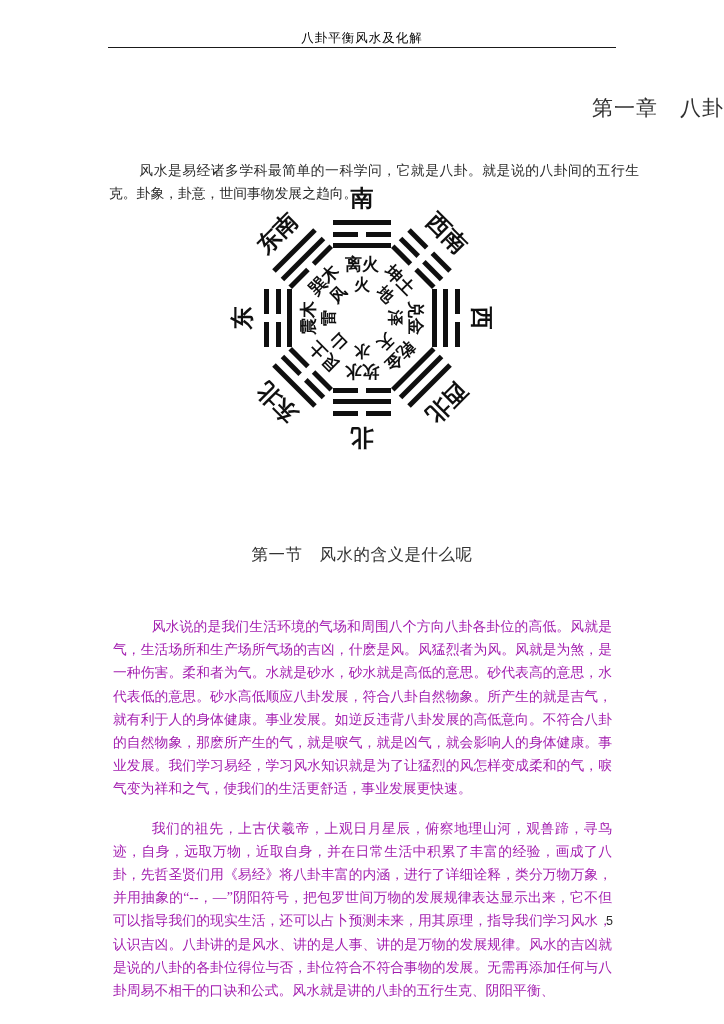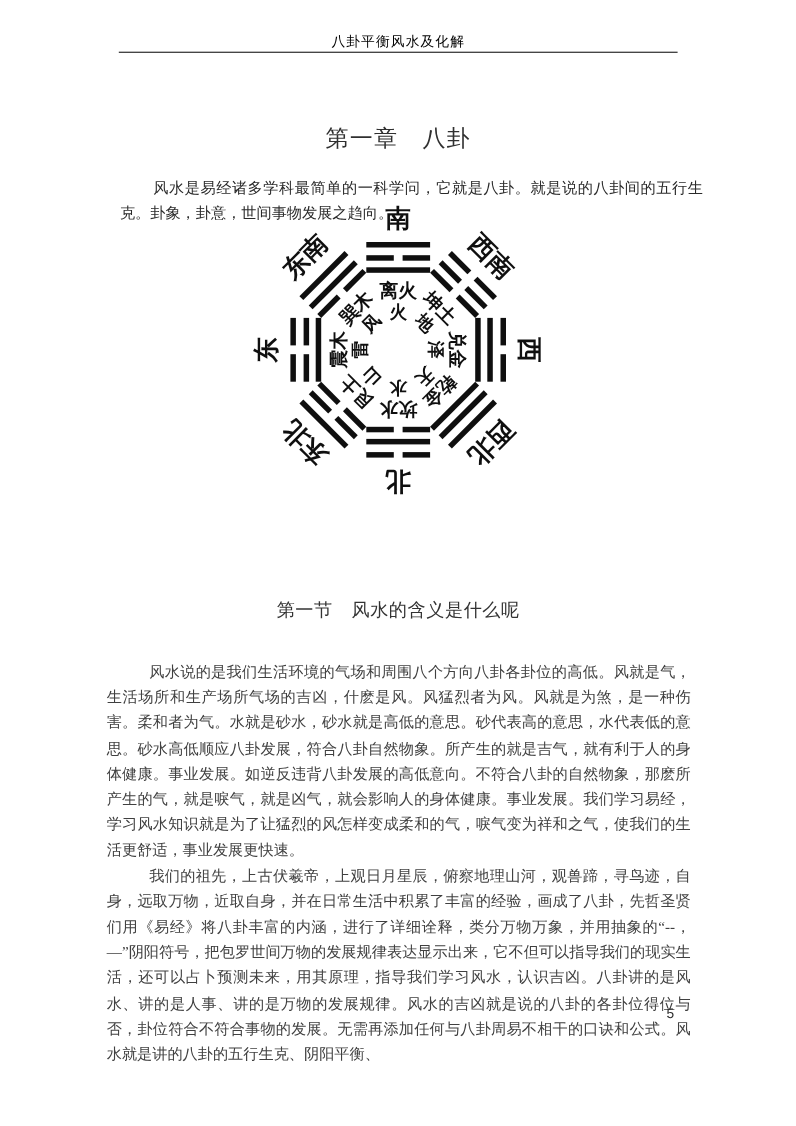--- a/index.html
+++ b/index.html
@@ -17,22 +17,22 @@
     position:absolute; top:30px; left:0; width:100%;
     text-align:center; font-size:12.5px; color:#000000; letter-spacing:1px;
   }
   .header-rule {
     position:absolute; top:47px; left:108px; width:508px; height:1.3px;
     background:#1a1a1a;
   }
 
   
   .chapter-title {
-    position:absolute; top:112px; left:0; width:100%;
-    text-align:center; font-size:21px; color:#303030; letter-spacing:1px;
+    position:absolute; top:94px; left:0; width:100%;
+    text-align:right; font-size:21px; color:#303030; letter-spacing:1px;
   }
 
   
   .intro-p {
     position:absolute; top:147px; left:97px; width:530px;
     font-size:13.8px; line-height:23px; text-align:justify;
     text-indent:2.2em; color:#2a2a2a; margin:12px;
   }
 
   
@@ -66,22 +66,22 @@
   .section-title {
     position:absolute; top:544px; left:0; width:100%;
     text-align:center; font-size:16.5px; color:#333333; letter-spacing:0.5px;
   }
 
   
   .body-text {
     position:absolute; top:599px; left:97px; width:531px;
   }
   .body-text p {
-    margin:0; font-size:13.8px; line-height:23.2px;
-    text-align:justify; text-indent:2.8em; color:#404040;
+    margin:16px; font-size:13.8px; line-height:23.2px;
+    text-align:justify; text-indent:2.8em; color:#a21caf;
   }
 
   .page-number {
     position:absolute; top:914px; left:606px;
     font-size:12.5px; color:#2a2a2a;
     font-family:"Liberation Sans","DejaVu Sans",sans-serif;
   }
 </style>
 </head>
 <body>

